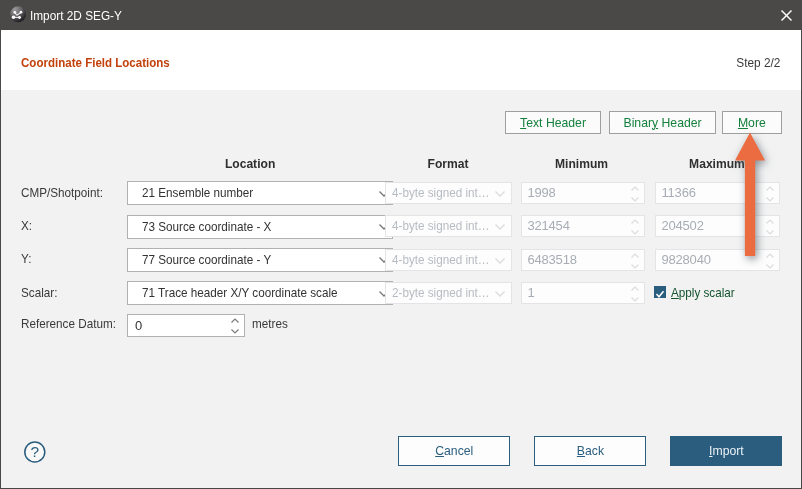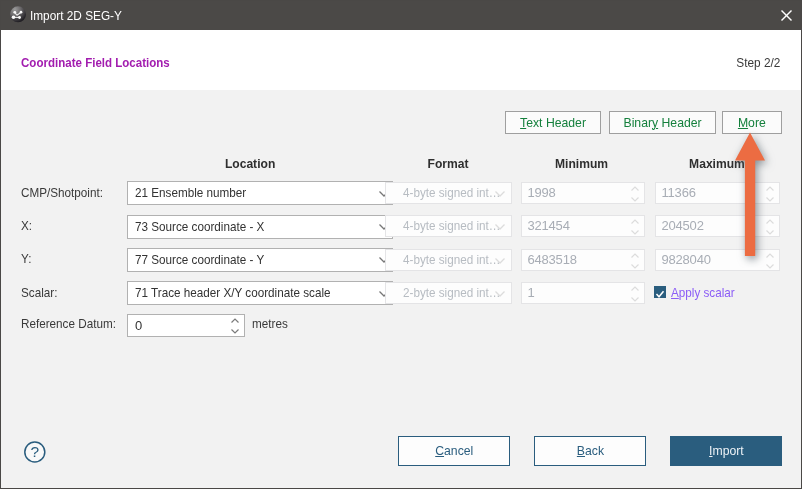--- a/index.html
+++ b/index.html
@@ -4,33 +4,33 @@
 <style>
   html,body{margin:0;padding:0;}
   body{width:802px;height:489px;overflow:hidden;font-family:"Liberation Sans",sans-serif;}
   #win{position:relative;width:800px;height:487px;border:1px solid #4a4846;background:#f2f2f2;}
   .t{display:inline-block;transform:scaleX(0.90);transform-origin:0 50%;white-space:pre;}
   .tc{display:inline-block;transform:scaleX(0.94);transform-origin:50% 50%;white-space:pre;}
   .tr{display:inline-block;transform:scaleX(0.91);transform-origin:100% 50%;white-space:pre;}
   #titlebar{position:absolute;left:0;top:0;width:800px;height:29px;background:#4b4947;}
   #titletext{position:absolute;left:29px;top:0;line-height:29px;font-size:13.5px;color:#ffffff;}
   #header{position:absolute;left:0;top:29px;width:800px;height:60px;background:#ffffff;}
-  #htitle{position:absolute;left:20px;top:25px;font-size:13.5px;font-weight:bold;color:#a21caf;}
+  #htitle{position:absolute;left:20px;top:25px;font-size:13.5px;font-weight:bold;color:#c2410c;}
   #hstep{position:absolute;right:21px;top:25px;font-size:13px;color:#3a3a3a;}
   .btn{position:absolute;box-sizing:border-box;border:1px solid #9f9f9f;background:#fbfbfb;
        font-size:13px;color:#15803d;text-align:center;}
   .colhead{position:absolute;font-size:13px;font-weight:bold;color:#2f2f2f;text-align:center;}
   .lbl{position:absolute;left:19.5px;font-size:13px;color:#3a3a3a;}
   .dd{position:absolute;box-sizing:border-box;left:126px;width:266px;height:24px;
       background:#ffffff;border:1px solid #b1b1b1;font-size:13px;color:#333333;
-      line-height:21px;padding-left:7px;white-space:nowrap;}
+      line-height:21px;padding-left:14px;white-space:nowrap;}
   .dd svg{position:absolute;right:3px;top:8.5px;} .ddd svg{position:absolute;right:6px;top:8px;}
   .ddd{position:absolute;box-sizing:border-box;left:384px;width:127px;height:22px;
       background:#fdfdfd;border:1px solid #e4e4e6;font-size:13px;color:#b7bcc2;
-      line-height:20px;padding-left:5.5px;white-space:nowrap;text-align:right;}
+      line-height:20px;padding-left:5.5px;white-space:nowrap;}
   
   .spin{position:absolute;box-sizing:border-box;width:124px;height:22px;background:#fdfdfd;
       border:1px solid #e4e4e6;font-size:13px;color:#a8adb5;line-height:19px;padding-left:5.5px;}
   .spin svg{position:absolute;right:5px;top:3px;}
 </style>
 </head>
 <body>
 <div id="win">
   <div id="titlebar">
     <svg width="18" height="18" style="position:absolute;left:9px;top:4px">
@@ -150,21 +150,21 @@
     <svg width="8" height="16">
         <polyline points="0.5,4.5 4,1 7.5,4.5" fill="none" stroke="#dcdcdc" stroke-width="1.2"></polyline>
         <polyline points="0.5,11.5 4,15 7.5,11.5" fill="none" stroke="#dcdcdc" stroke-width="1.2"></polyline>
       </svg></div>
 
   <div style="position:absolute;left:653px;top:285px;width:12px;height:12px;background:#2a5d7e;">
     <svg width="12" height="12">
         <polyline points="2.5,6 5,8.8 9.5,3.2" fill="none" stroke="#ffffff" stroke-width="1.5"></polyline>
       </svg>
   </div>
-  <div style="position:absolute;left:670px;top:284px;font-size:13px;color:#8b5cf6;"><span class="t"><u>A</u>pply scalar</span></div>
+  <div style="position:absolute;left:670px;top:284px;font-size:13px;color:#14532d;"><span class="t"><u>A</u>pply scalar</span></div>
 
   <div style="position:absolute;box-sizing:border-box;left:126px;top:312.5px;width:118px;height:23px;background:#fff;border:1px solid #b1b1b1;font-size:13px;color:#333;line-height:21px;padding-left:7px;"><span>0</span>
     <svg width="8" height="16" style="position:absolute;right:5px;top:3px;">
         <polyline points="0.5,4.5 4,1 7.5,4.5" fill="none" stroke="#7a7a7a" stroke-width="1.2"></polyline>
         <polyline points="0.5,11.5 4,15 7.5,11.5" fill="none" stroke="#7a7a7a" stroke-width="1.2"></polyline>
       </svg>
   </div>
   <div style="position:absolute;left:251px;top:315px;font-size:13px;color:#3a3a3a;"><span class="t">metres</span></div>
 
   <svg width="60" height="140" style="position:absolute;left:724px;top:127px;">

